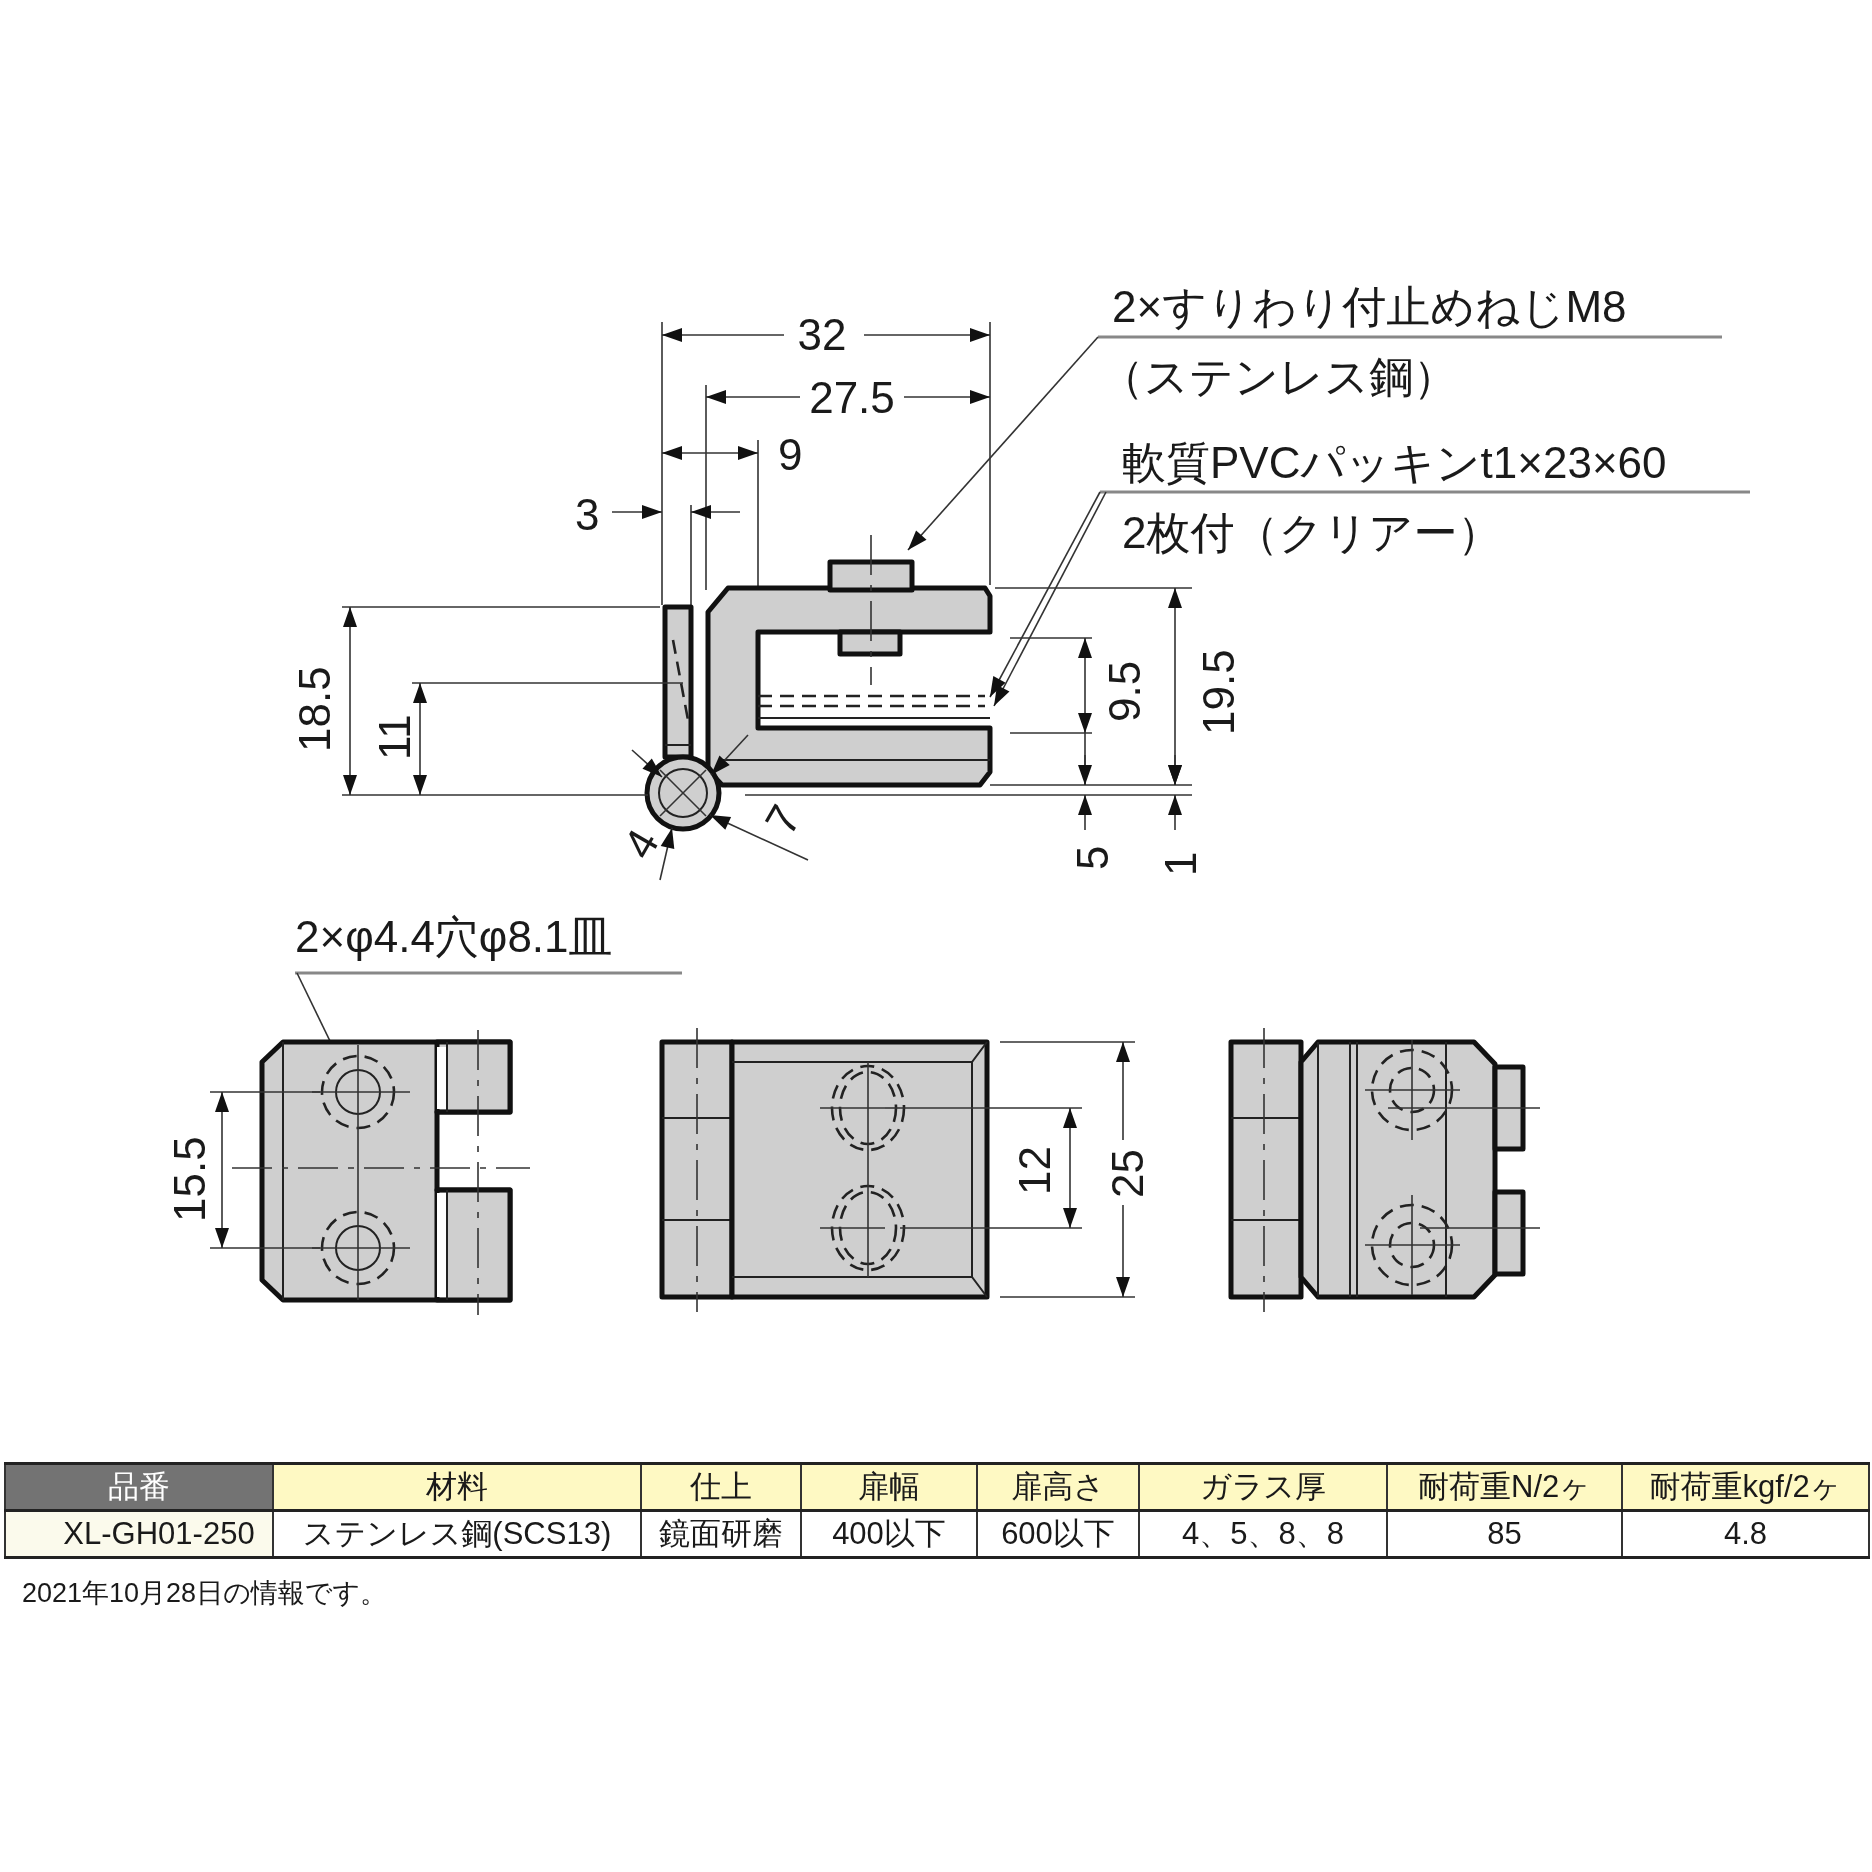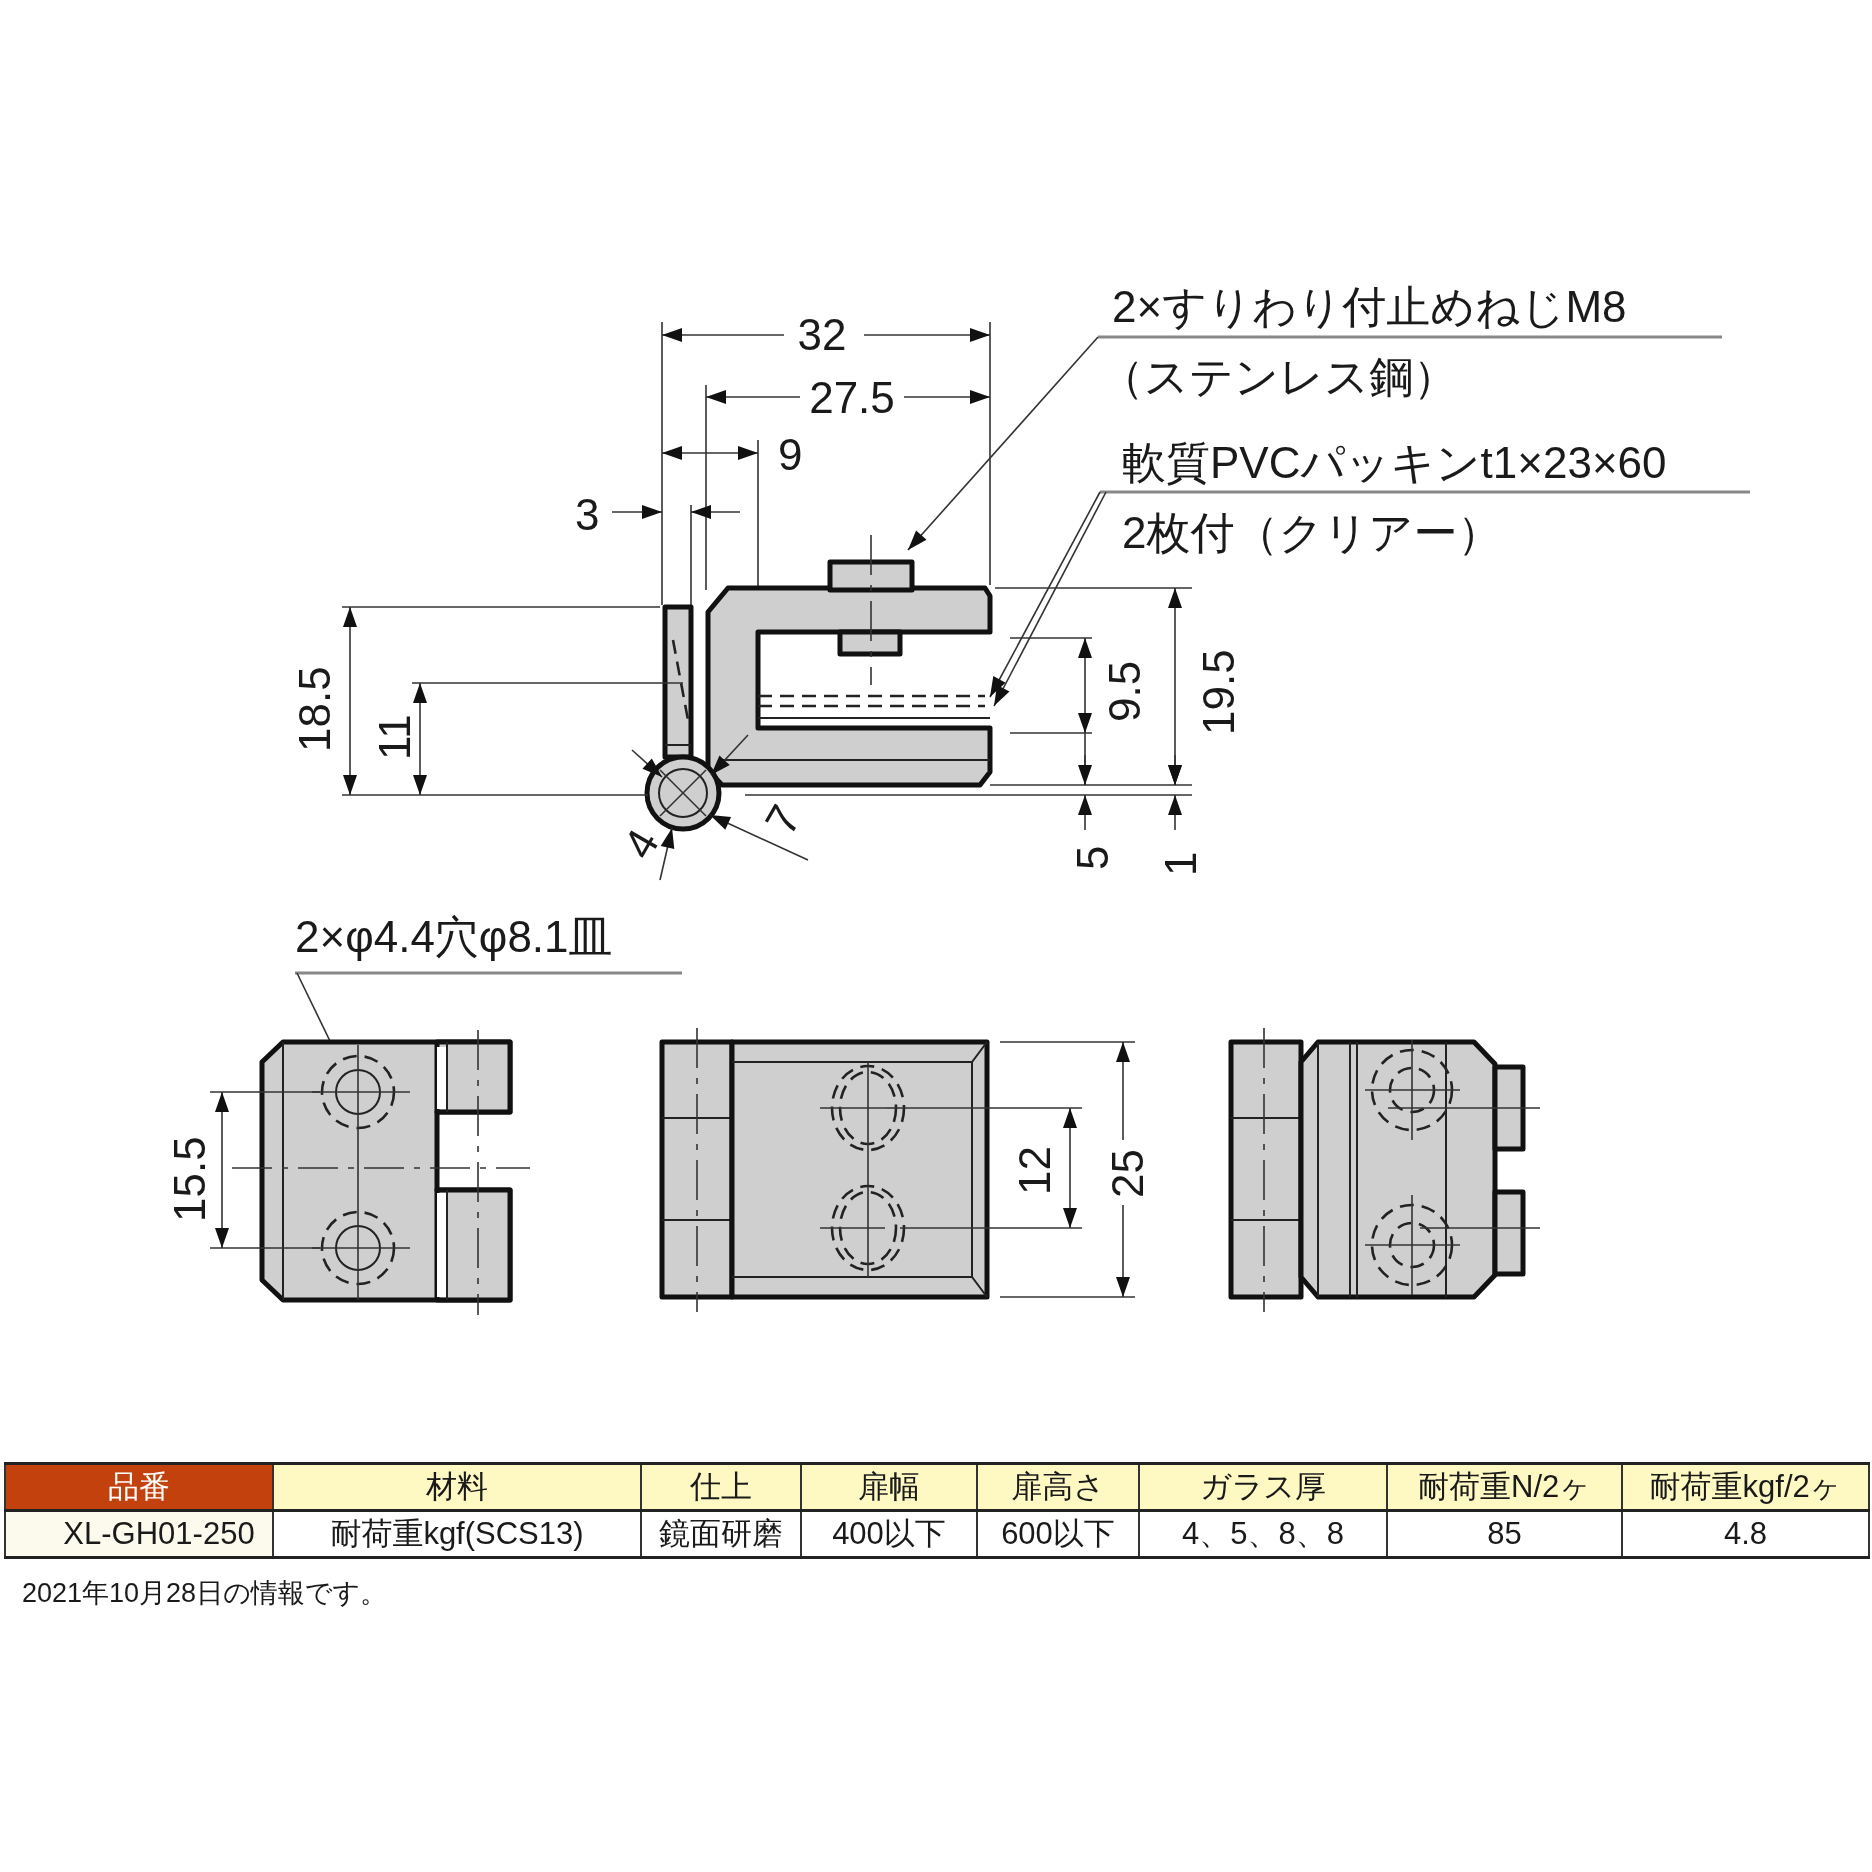--- a/index.html
+++ b/index.html
@@ -16,21 +16,21 @@
     .dimtext { font-size: 44px; }
     .label { font-size: 44px; }
 
     #spec-table { position: absolute; left: 4px; top: 1462px; width: 1864px;
                   border-collapse: collapse; table-layout: fixed; }
     #spec-table th, #spec-table td { border: 2px solid #333; text-align: center;
                   font-size: 31px; height: 44px; padding: 0 4px; white-space: nowrap; }
     #spec-table thead tr { border-top: 3px solid #222; }
     #spec-table tbody tr { border-top: 3px solid #222; border-bottom: 3px solid #222; }
     #spec-table th { background: #fef9c3; font-weight: normal; color: #1a1a1a; }
-    #spec-table th.key { background: #c2410c; color: #ffffff; }
+    #spec-table th.key { background: #737373; color: #ffffff; }
     #spec-table td { background: #ffffff; }
     #spec-table td.key { background: #fbfaec; padding-left: 44px; }
     #footnote { position: absolute; left: 22px; top: 1575px; font-size: 27px; color: #1a1a1a; }
   </style>
 </head>
 <body>
 
 <svg id="drawing" viewBox="0 0 1872 1420" xmlns="http://www.w3.org/2000/svg">
   <defs>
     <marker id="arr" viewBox="0 0 10 10" refX="10" refY="5" markerWidth="9" markerHeight="9" orient="auto-start-reverse" markerUnits="userSpaceOnUse">
@@ -240,21 +240,21 @@
       <th>扉幅</th>
       <th>扉高さ</th>
       <th>ガラス厚</th>
       <th>耐荷重N/2ヶ</th>
       <th>耐荷重kgf/2ヶ</th>
     </tr>
   </thead>
   <tbody>
     <tr>
       <td class="key">XL-GH01-250</td>
-      <td>耐荷重kgf(SCS13)</td>
+      <td>ステンレス鋼(SCS13)</td>
       <td>鏡面研磨</td>
       <td>400以下</td>
       <td>600以下</td>
       <td>4、5、8、8</td>
       <td>85</td>
       <td>4.8</td>
     </tr>
   </tbody>
 </table>
 

